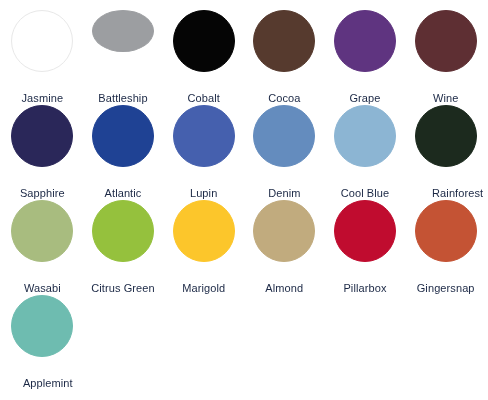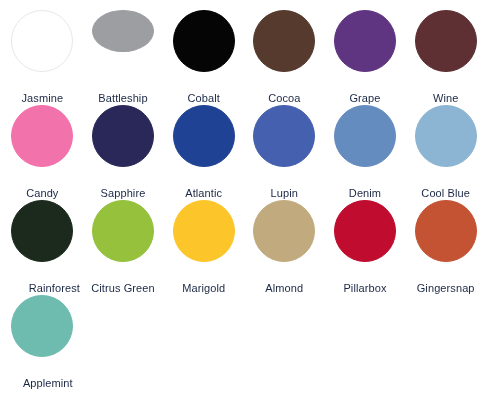--- a/index.html
+++ b/index.html
@@ -65,24 +65,20 @@
     </div>
     <div class="swatch-cell">
       <div class="swatch-dot" style="background: rgb(95, 52, 128); border: 1px solid rgb(95, 52, 128);"></div>
       <div class="swatch-label" style="color: rgb(26, 39, 68);">Grape</div>
     </div>
     <div class="swatch-cell">
       <div class="swatch-dot" style="background: rgb(94, 47, 51); border: 1px solid rgb(94, 47, 51);"></div>
       <div class="swatch-label" style="color: rgb(26, 39, 68);">Wine</div>
     </div>
     <div class="swatch-cell">
-      <div class="swatch-dot" style="background: rgb(242, 114, 171); border: 1px solid rgb(242, 114, 171);"></div>
-      <div class="swatch-label" style="color: rgb(26, 39, 68);">Candy</div>
-    </div>
-    <div class="swatch-cell">
       <div class="swatch-dot" style="background: rgb(42, 39, 89); border: 1px solid rgb(42, 39, 89);"></div>
       <div class="swatch-label" style="color: rgb(26, 39, 68);">Sapphire</div>
     </div>
     <div class="swatch-cell">
       <div class="swatch-dot" style="background: rgb(31, 66, 148); border: 1px solid rgb(31, 66, 148);"></div>
       <div class="swatch-label" style="color: rgb(26, 39, 68);">Atlantic</div>
     </div>
     <div class="swatch-cell">
       <div class="swatch-dot" style="background: rgb(69, 96, 174); border: 1px solid rgb(69, 96, 174);"></div>
       <div class="swatch-label" style="color: rgb(26, 39, 68);">Lupin</div>
@@ -91,20 +87,24 @@
       <div class="swatch-dot" style="background: rgb(100, 140, 190); border: 1px solid rgb(100, 140, 190);"></div>
       <div class="swatch-label" style="color: rgb(26, 39, 68);">Denim</div>
     </div>
     <div class="swatch-cell">
       <div class="swatch-dot" style="background: rgb(140, 181, 211); border: 1px solid rgb(140, 181, 211);"></div>
       <div class="swatch-label" style="color: rgb(26, 39, 68);">Cool Blue</div>
     </div>
     <div class="swatch-cell">
       <div class="swatch-dot" style="background: rgb(28, 42, 30); border: 1px solid rgb(28, 42, 30);"></div>
       <div class="swatch-label" style="color: rgb(26, 39, 68); padding-left: 24px;">Rainforest</div>
+    </div>
+    <div class="swatch-cell">
+      <div class="swatch-dot" style="background: rgb(168, 188, 127); border: 1px solid rgb(168, 188, 127);"></div>
+      <div class="swatch-label" style="color: rgb(26, 39, 68);">Wasabi</div>
     </div>
     <div class="swatch-cell">
       <div class="swatch-dot" style="background: rgb(149, 193, 61); border: 1px solid rgb(149, 193, 61);"></div>
       <div class="swatch-label" style="color: rgb(26, 39, 68);">Citrus Green</div>
     </div>
     <div class="swatch-cell">
       <div class="swatch-dot" style="background: rgb(252, 198, 43); border: 1px solid rgb(252, 198, 43);"></div>
       <div class="swatch-label" style="color: rgb(26, 39, 68);">Marigold</div>
     </div>
     <div class="swatch-cell">

